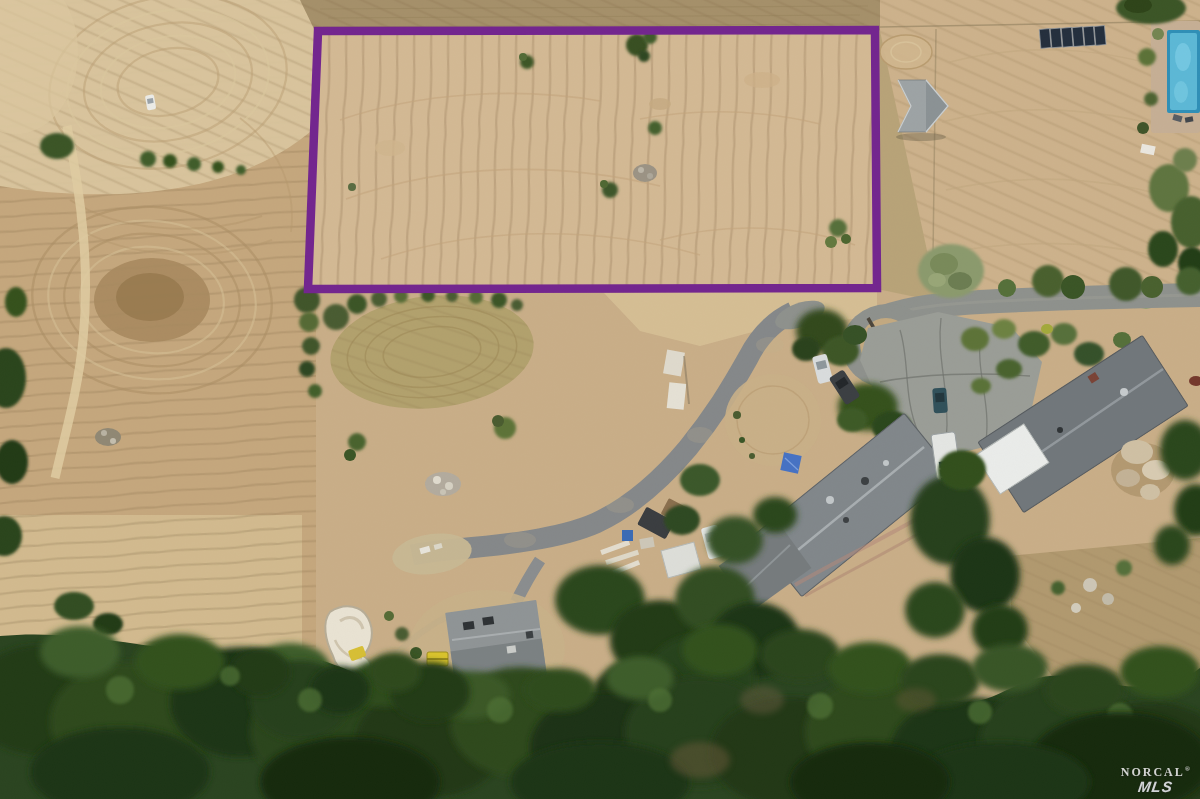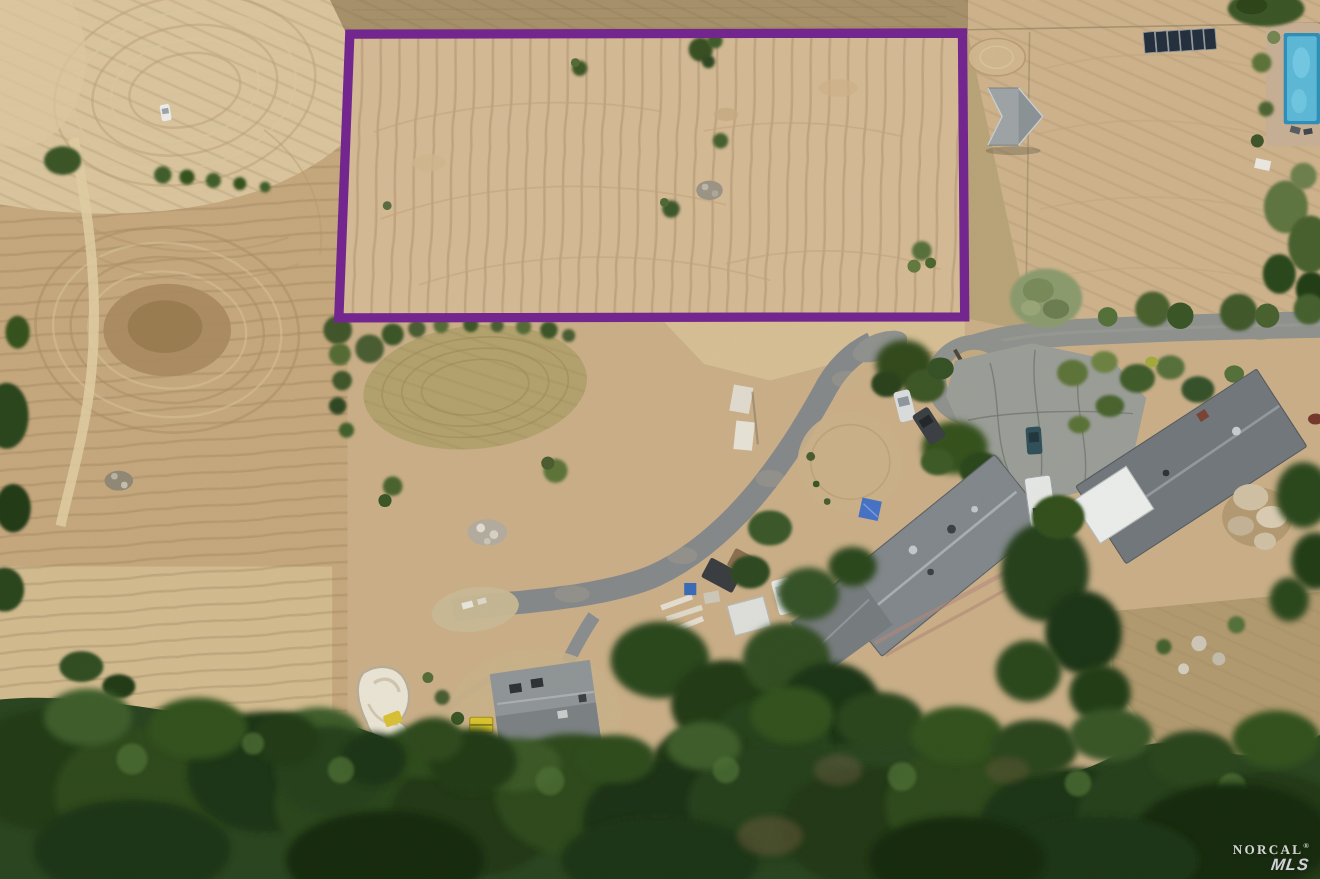--- a/index.html
+++ b/index.html
@@ -1,18 +1,18 @@
 <!DOCTYPE html>
 <html><head>
 <meta charset="utf-8">
 <style>
   html,body{margin:0;padding:0;background:#1b1b1b;}
   .stage{position:relative;width:1200px;height:799px;overflow:hidden;font-family:"Liberation Sans",sans-serif;}
   .stage svg{display:block;}
-  .watermark{position:absolute;right:10px;bottom:5px;text-align:right;line-height:1;color:rgba(242,242,242,0.85);text-shadow:0 1px 2px rgba(30,30,30,0.55);}
+  .watermark{position:absolute;right:10px;bottom:5px;text-align:center;line-height:1;color:rgba(242,242,242,0.85);text-shadow:0 1px 2px rgba(30,30,30,0.55);}
   .wm-line1{font-family:"Liberation Serif",serif;font-size:12px;font-weight:bold;letter-spacing:2px;}
   .wm-line1 sup{font-size:7px;letter-spacing:0;}
   .wm-line2{font-family:"Liberation Sans",sans-serif;font-style:italic;font-weight:bold;font-size:15px;letter-spacing:1px;margin-top:1px;transform:skewX(-8deg);color:rgba(228,231,235,0.9);text-shadow:0 0 2px rgba(40,40,40,0.7);}
 </style>
 </head>
 <body>
 
 <div class="stage">
   <svg viewBox="0 0 1200 799" width="1200" height="799" xmlns="http://www.w3.org/2000/svg">
     <defs>

